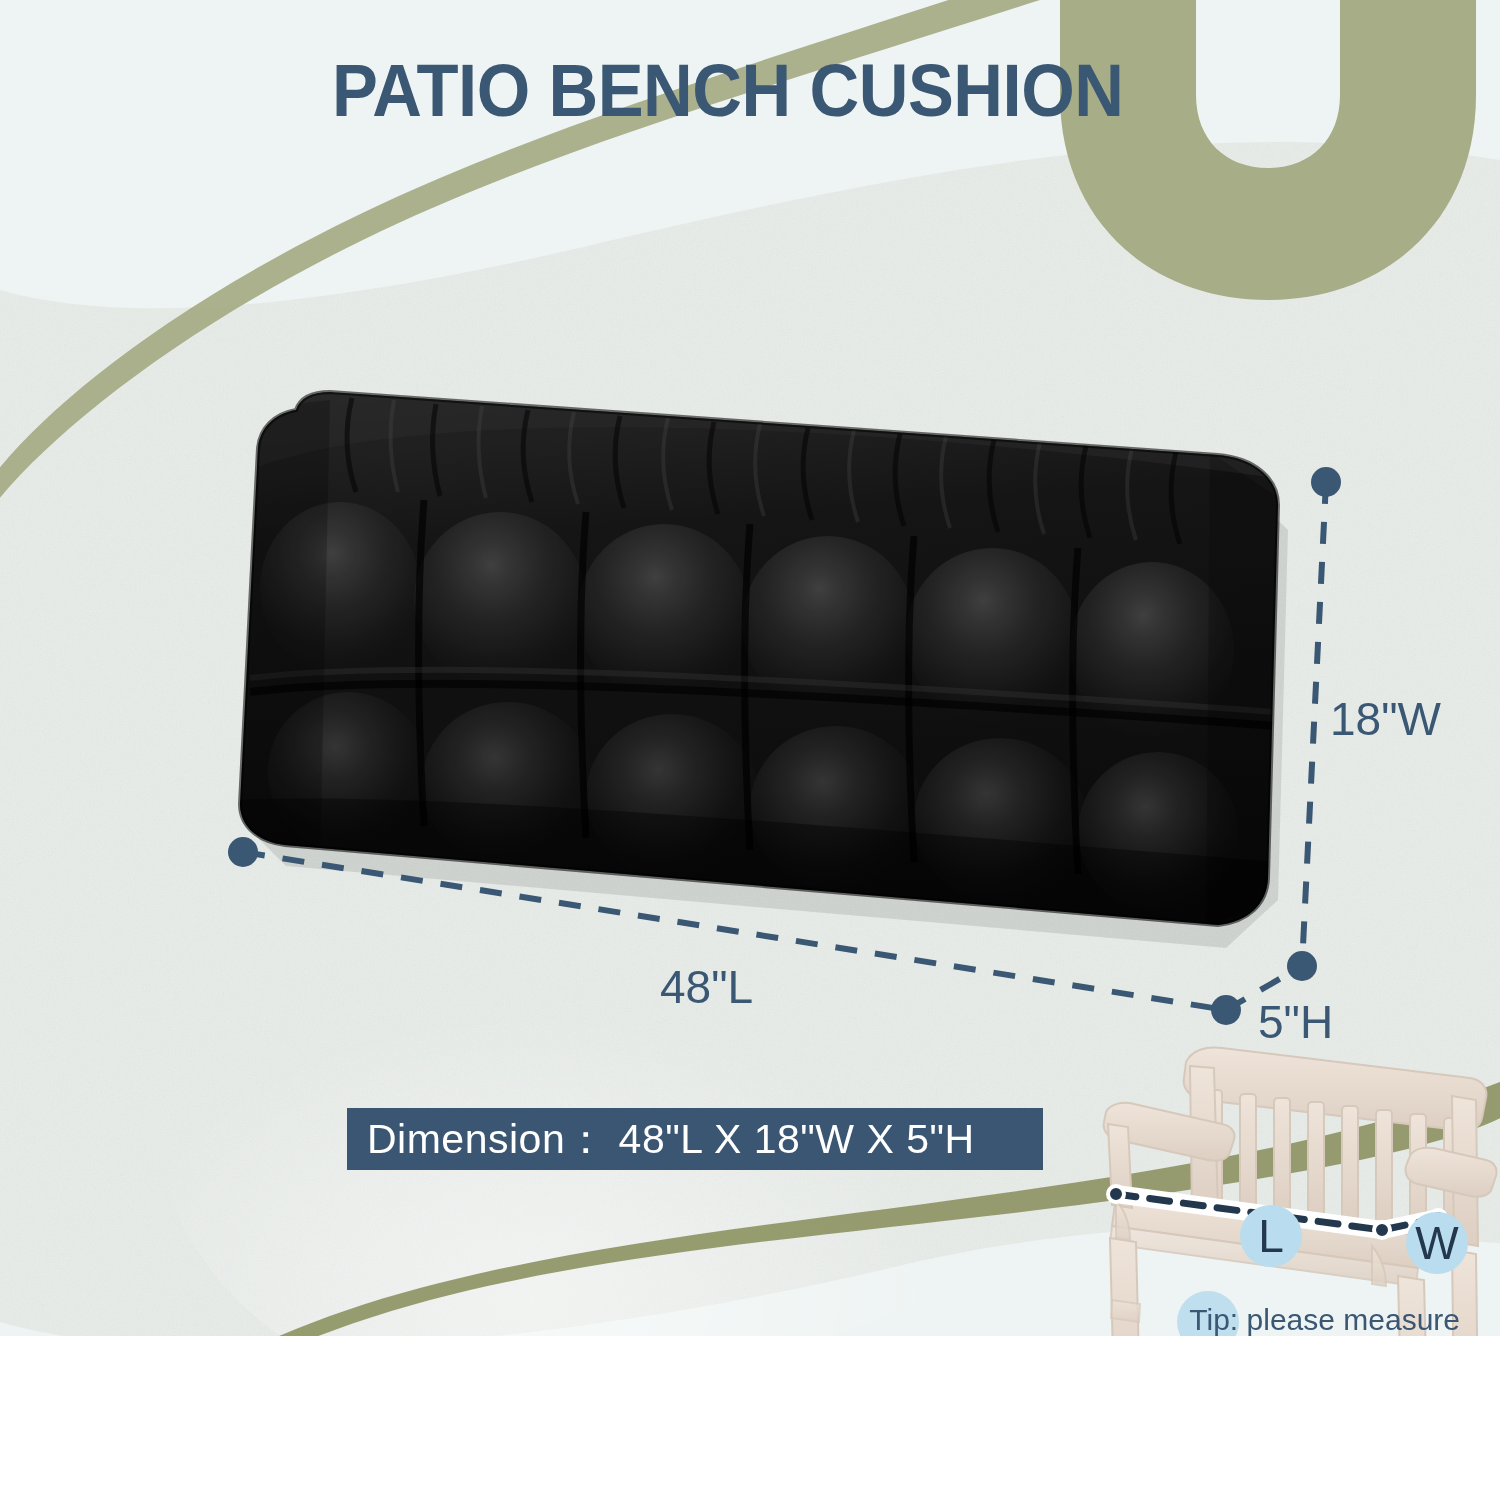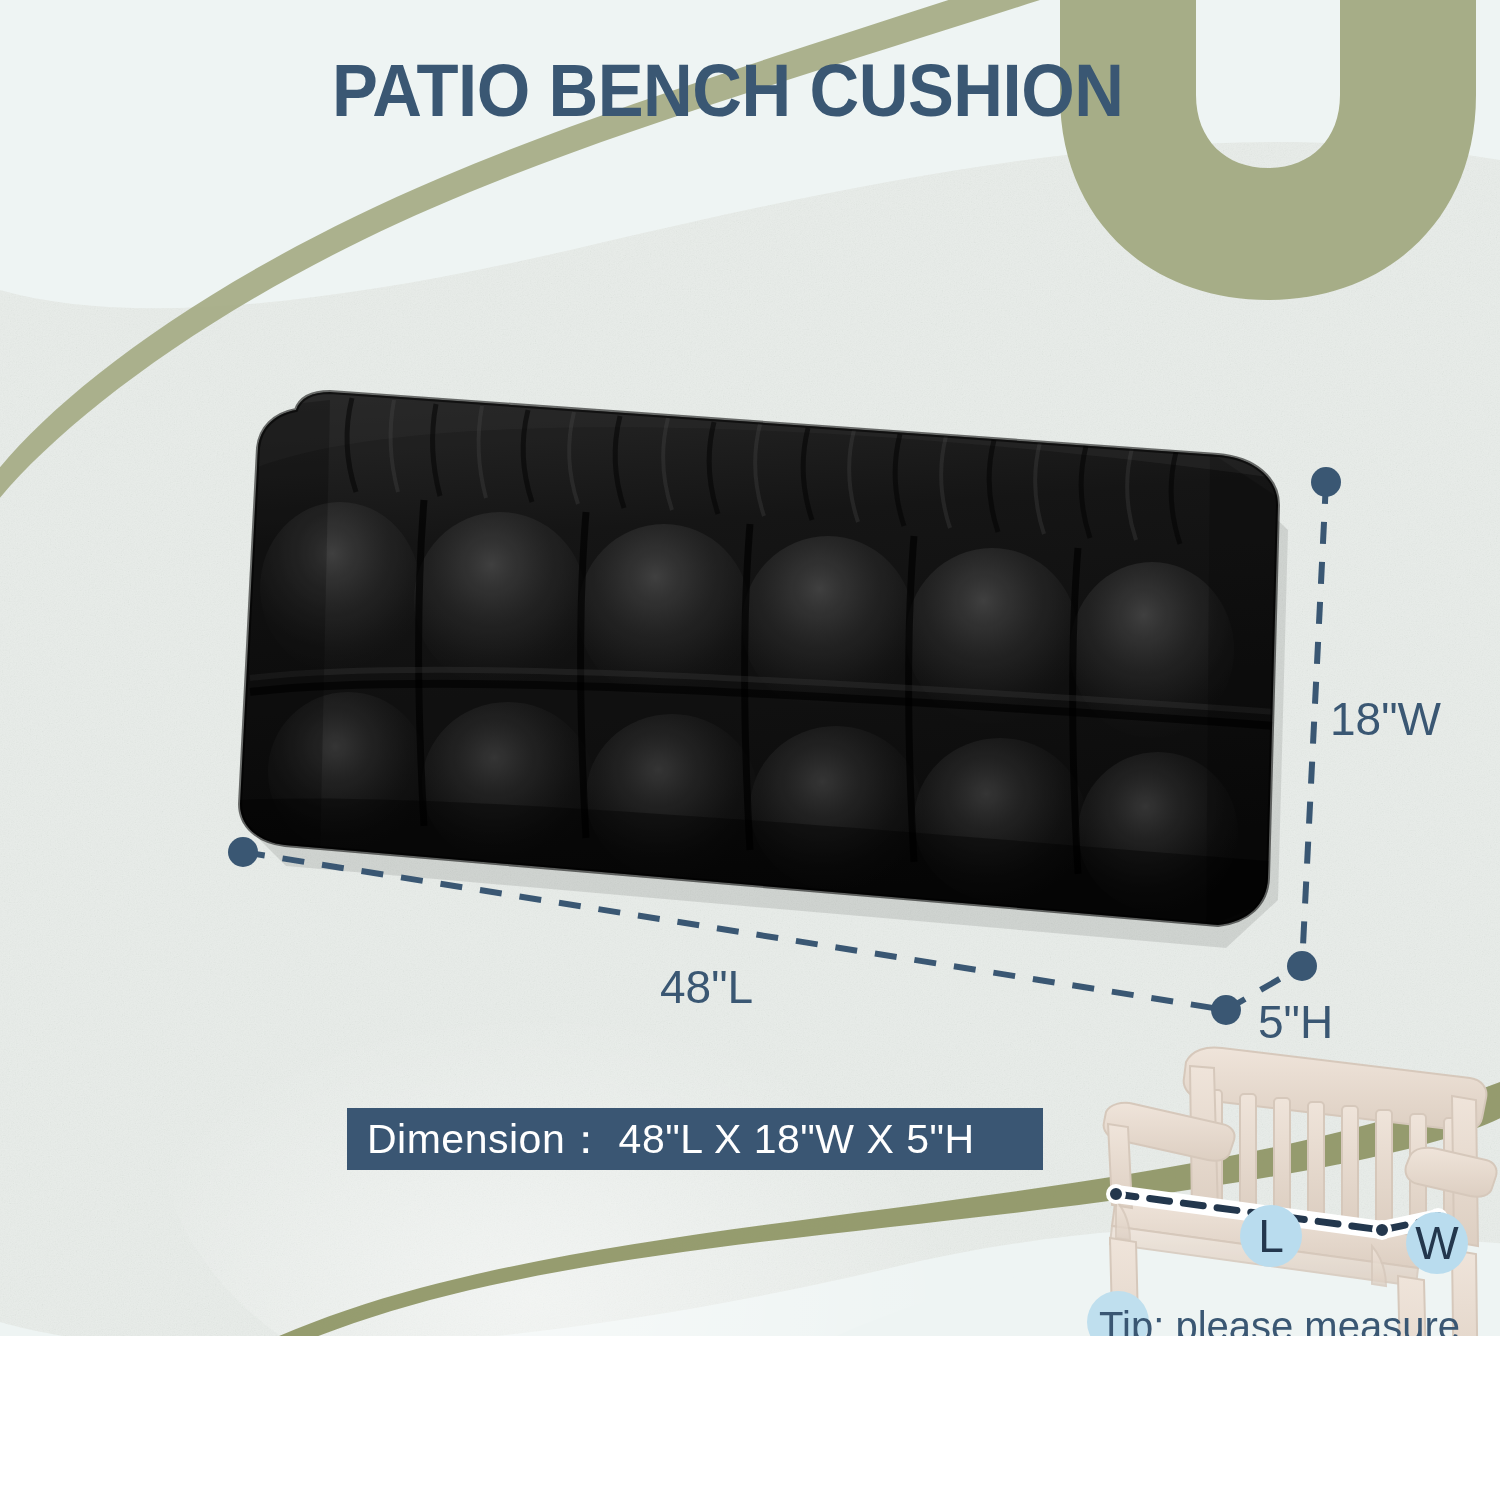--- a/index.html
+++ b/index.html
@@ -76,21 +76,21 @@
     position: absolute;
     right: 40px;
     top: 1300px;
     width: 900px;
     text-align: right;
     z-index: 30;
     line-height: 1.34;
   }
   #tip-block .tip-line {
     color: #3a5773;
-    font-size: 40px;
+    font-size: 30px;
     white-space: nowrap;
     font-family: "Liberation Sans Narrow", "Liberation Sans", sans-serif;
   }
   .tip-badge {
     display: inline-block;
     position: relative;
   }
   .tip-badge::before {
     content: "";
     position: absolute;

